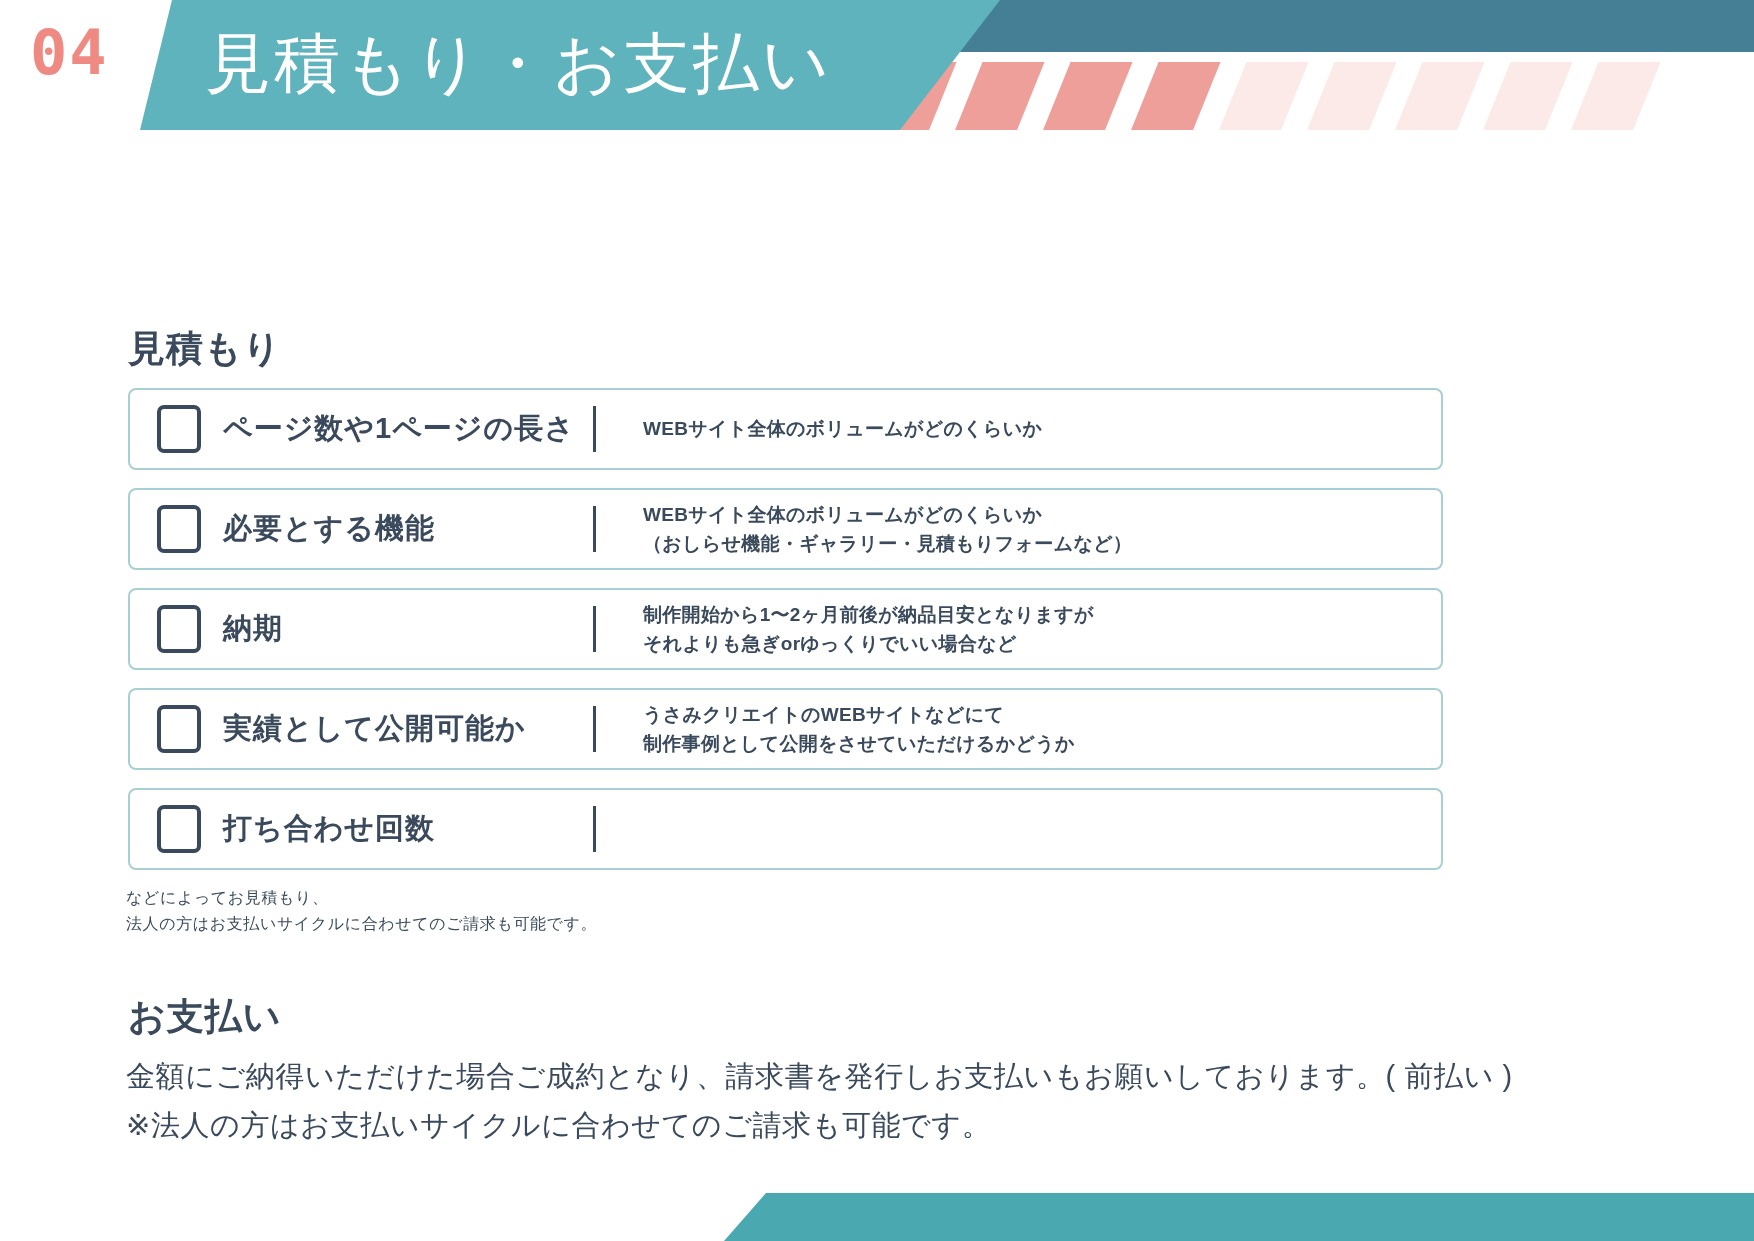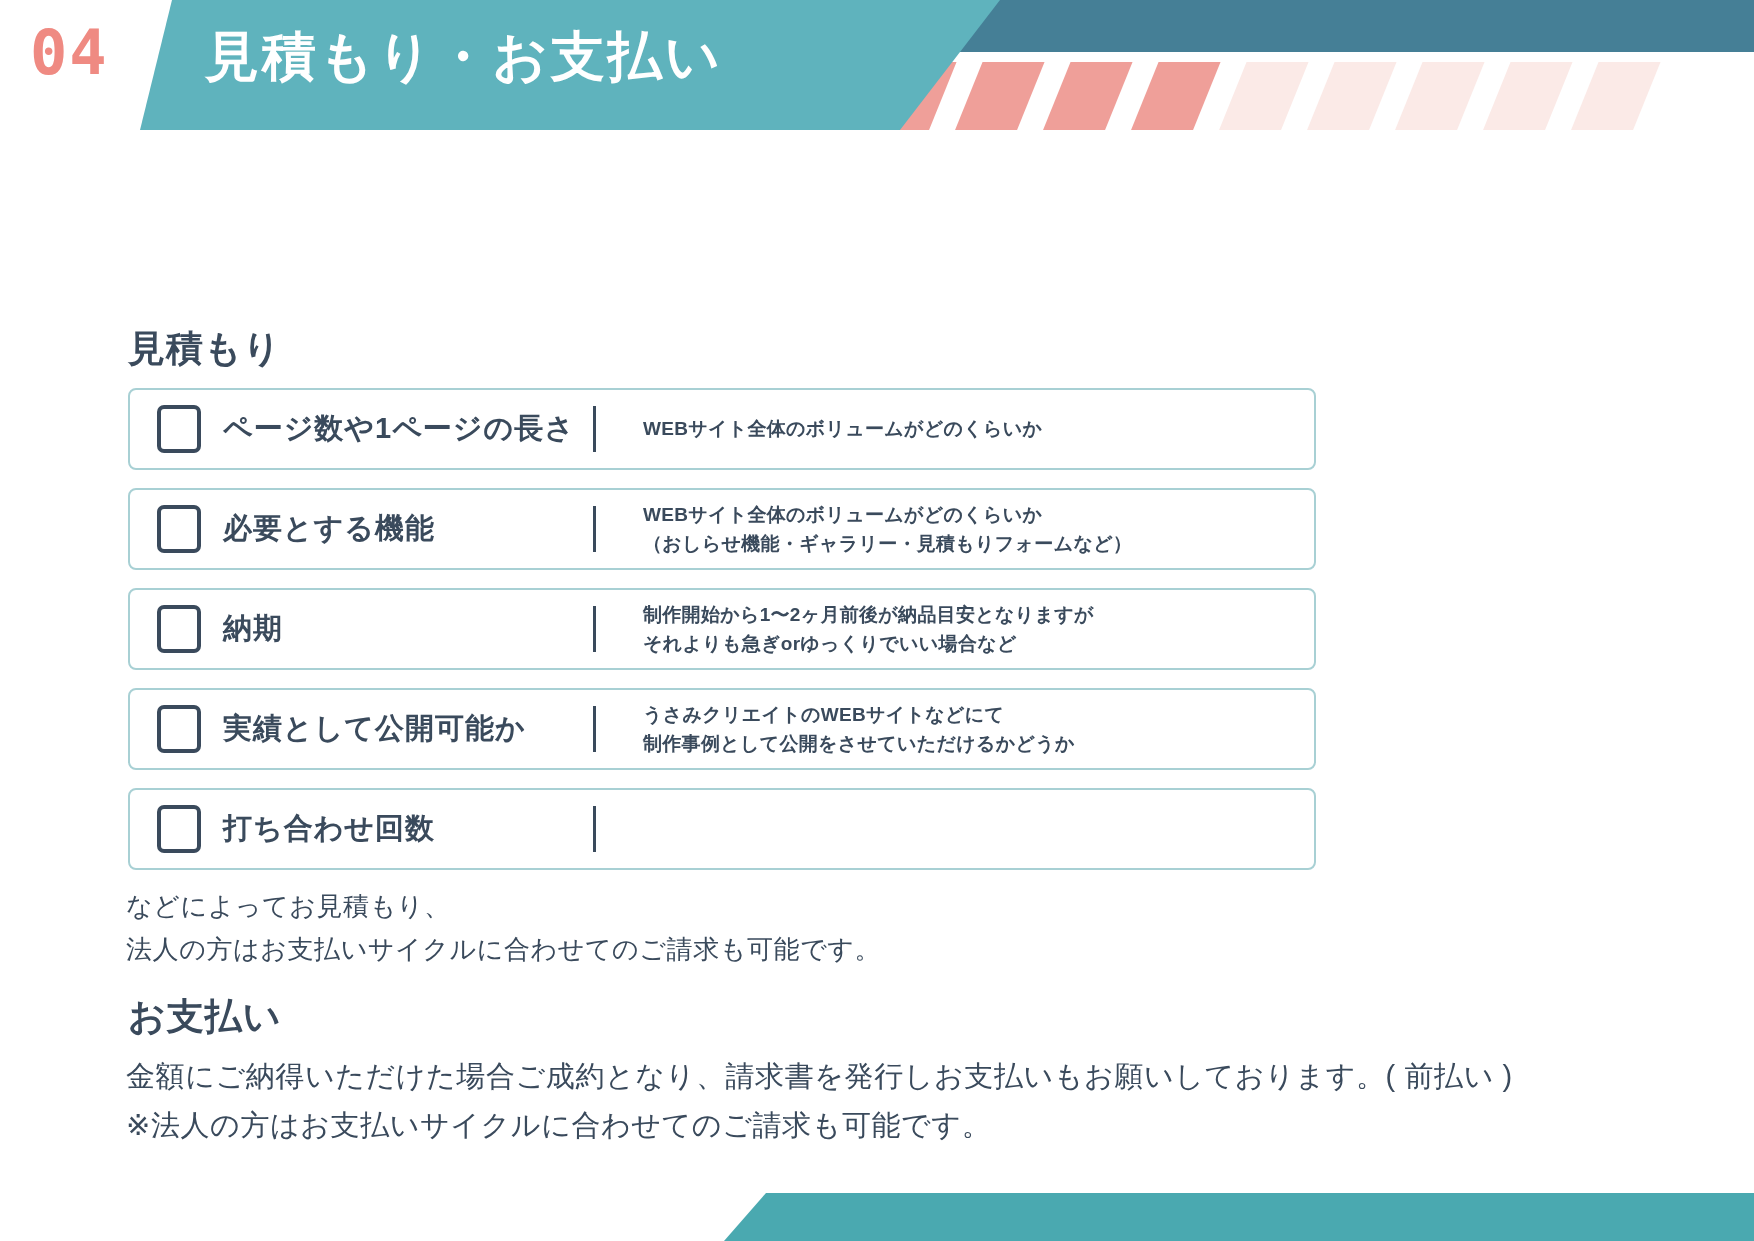--- a/index.html
+++ b/index.html
@@ -62,22 +62,22 @@
     font-weight: bold;
     color: #ef8a82;
     letter-spacing: 2px;
     line-height: 1;
     font-family: "DejaVu Sans Mono", monospace;
   }
   .header-title {
     position: absolute;
     left: 205px;
     top: 24px;
-    font-size: 54px;
-    font-weight: bold;
+    font-size: 66px;
+    font-weight: normal;
     color: #ffffff;
     letter-spacing: 3px;
     line-height: 1.2;
     white-space: nowrap;
   }
   .stripes {
     position: absolute;
     left: 880px;
     top: 62px;
     width: 880px;
@@ -116,21 +116,21 @@
 
   .cards {
     position: absolute;
     left: 128px;
     top: 258px;
     width: 1315px;
   }
   .card {
     position: relative;
     box-sizing: border-box;
-    width: 1188px;
+    width: 1315px;
     height: 82px;
     border: 2px solid #a8d0d4;
     border-radius: 8px;
     margin-bottom: 18px;
     display: flex;
     align-items: center;
     background: #ffffff;
   }
   .checkbox {
     width: 44px;
@@ -167,21 +167,21 @@
     letter-spacing: 0.3px;
     flex: 1 1 auto;
     font-weight: bold;
   }
   .card-desc div { white-space: nowrap; }
 
   .note {
     position: absolute;
     left: 126px;
     top: 755px;
-    font-size: 26px;
+    font-size: 16px;
     line-height: 1.65;
     color: #3a4a5c;
     letter-spacing: 0.6px;
   }
   .pay-body {
     position: absolute;
     left: 126px;
     top: 922px;
     font-size: 29px;
     line-height: 1.7;

